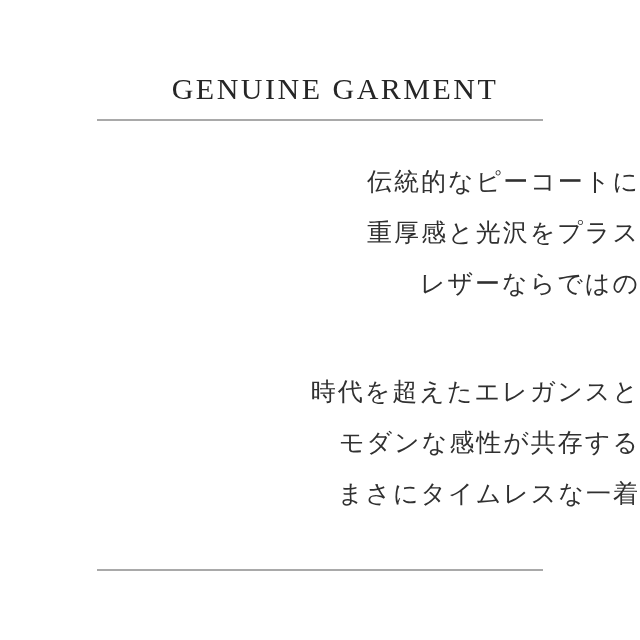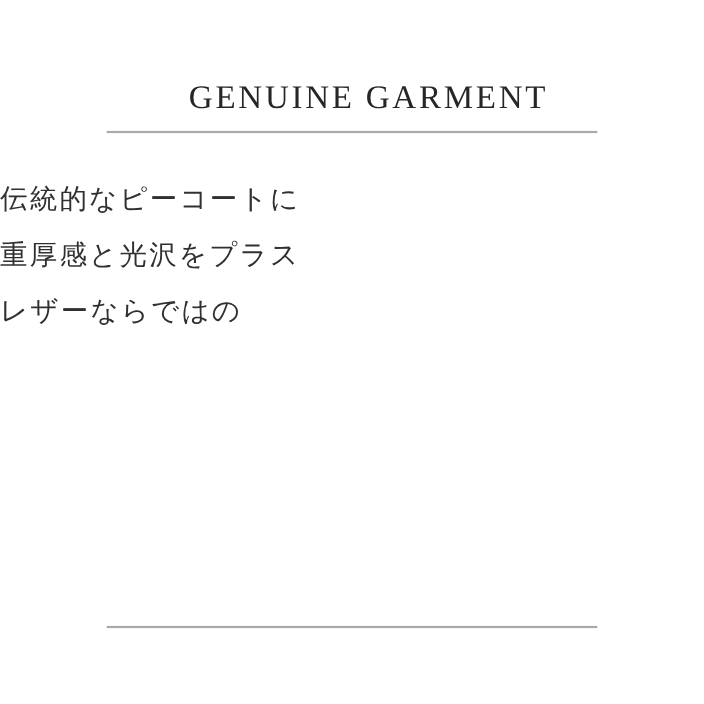--- a/index.html
+++ b/index.html
@@ -38,21 +38,21 @@
     width:446px;
     height:2px;
     background:var(--divider-color);
   }
   .divider.top{top:119px;}
   .divider.bottom{top:569px;}
   .jp-block{
     position:absolute;
     left:0;
     width:640px;
-    text-align:left;
+    text-align:right;
     font-size:25px;
     font-weight:400;
     letter-spacing:2px;
     line-height:51px;
     color:var(--body-color);
   }
   .jp-block.block-1{top:156px;}
   .jp-block.block-2{top:366px;}
   .jp-line{white-space:nowrap;}
 </style>
@@ -64,16 +64,21 @@
   <h1 class="page-title">GENUINE GARMENT</h1>
 
   <div class="divider top"></div>
 
   <section class="jp-block block-1">
     <div class="jp-line">伝統的なピーコートに</div>
     <div class="jp-line">重厚感と光沢をプラス</div>
     <div class="jp-line">レザーならではの</div>
   </section>
 
+  <section class="jp-block block-2">
+    <div class="jp-line">時代を超えたエレガンスと</div>
+    <div class="jp-line">モダンな感性が共存する</div>
+    <div class="jp-line">まさにタイムレスな一着</div>
+  </section>
 
   <div class="divider bottom"></div>
 
 </div>
 
 </body></html>

